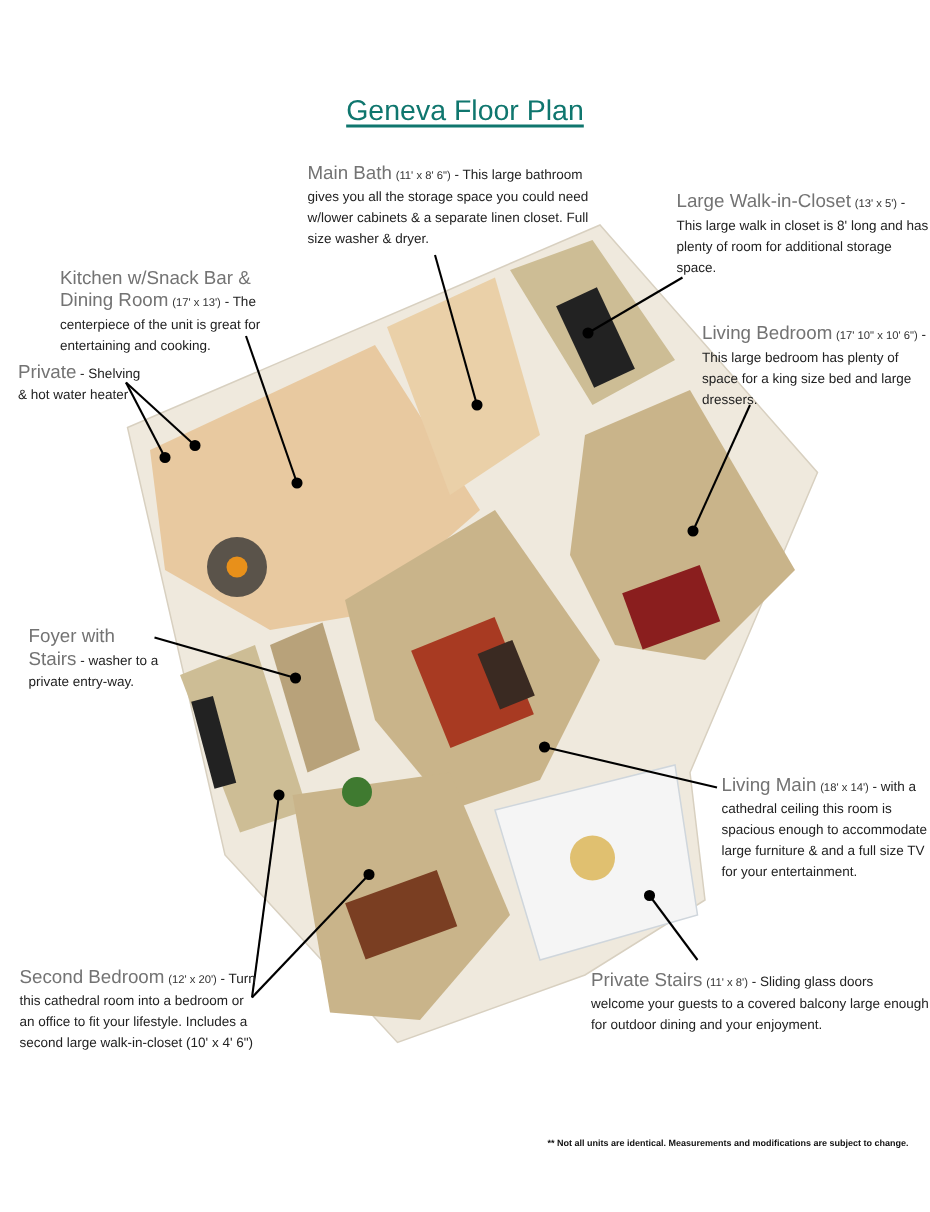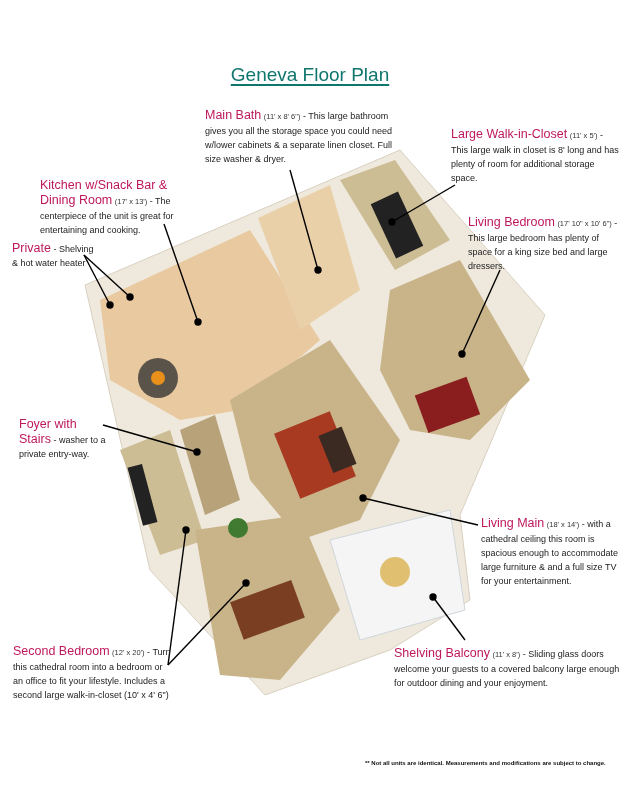--- a/index.html
+++ b/index.html
@@ -1,20 +1,20 @@
 <!DOCTYPE html>
 <html><head>
 <meta charset="utf-8">
 <style>
   html, body { margin:0; padding:0; background:#ffffff; }
   body { width:620px; height:808px; position:relative; overflow:hidden; font-family:"Liberation Sans", sans-serif; }
   .title { position:absolute; left:0; width:620px; top:64px; text-align:center; font-size:19px; color:#0f766e; }
   .title span { text-decoration:underline; text-decoration-thickness:2px; text-underline-offset:3px; }
   .callout { position:absolute; font-size:9px; line-height:14px; color:#222; }
-  .callout .name { color:#be185d; font-size:12.5px; }
+  .callout .name { color:#737373; font-size:12.5px; }
   .callout .dims { font-size:7.5px; color:#333; }
   .disclaimer { position:absolute; left:365px; top:760px; font-size:6px; color:#111; font-weight:bold; }
   svg.plan { position:absolute; left:0; top:0; }
 </style>
 </head>
 <body>
 
 <div class="title"><span>Geneva Floor Plan</span></div>
 
 <svg class="plan" width="620" height="808" viewBox="0 0 620 808">
@@ -79,21 +79,21 @@
   </g>
 </svg>
 
 <div class="callout" style="left:205px;top:108px;width:205px;">
   <span class="name">Main Bath</span>
   <span class="dims">(11' x 8' 6")</span><span> -  This large bathroom gives you all the storage space you could need w/lower cabinets &amp; a separate linen closet.   Full size washer &amp; dryer.</span>
 </div>
 
 <div class="callout" style="left:451px;top:127px;width:170px;">
   <span class="name">Large Walk-in-Closet</span>
-  <span class="dims">(11' x 5')</span><span> - This large walk in closet is 8' long and has plenty of room for additional storage space.</span>
+  <span class="dims">(13' x 5')</span><span> - This large walk in closet is 8' long and has plenty of room for additional storage space.</span>
 </div>
 
 <div class="callout" style="left:468px;top:215px;width:152px;">
   <span class="name">Living Bedroom</span>
   <span class="dims">(17' 10" x 10' 6")</span><span> - This large bedroom has plenty of space for a king size bed and large dressers.</span>
 </div>
 
 <div class="callout" style="left:40px;top:178px;width:162px;">
   <span class="name">Kitchen w/Snack Bar &amp; Dining Room</span>
   <span class="dims">(17' x 13')</span><span> - The centerpiece of the unit is great for entertaining and cooking.</span>
@@ -111,17 +111,17 @@
   <span class="name">Living Main</span>
   <span class="dims">(18' x 14')</span><span> - with a cathedral ceiling this room is spacious enough to accommodate large furniture &amp; and a full size TV for your entertainment.</span>
 </div>
 
 <div class="callout" style="left:13px;top:644px;width:160px;">
   <span class="name">Second Bedroom</span>
   <span class="dims">(12' x 20')</span><span> - Turn this cathedral room into a bedroom or an office to fit your lifestyle. Includes a second large walk-in-closet (10' x 4' 6")</span>
 </div>
 
 <div class="callout" style="left:394px;top:646px;width:226px;">
-  <span class="name">Shelving Balcony</span>
+  <span class="name">Private Stairs</span>
   <span class="dims">(11' x 8')</span><span> -  Sliding glass doors welcome your guests to a covered balcony large enough for outdoor dining and your enjoyment.</span>
 </div>
 
 <div class="disclaimer">** Not all units are identical.  Measurements and modifications are subject to change.</div>
 
 </body></html>

